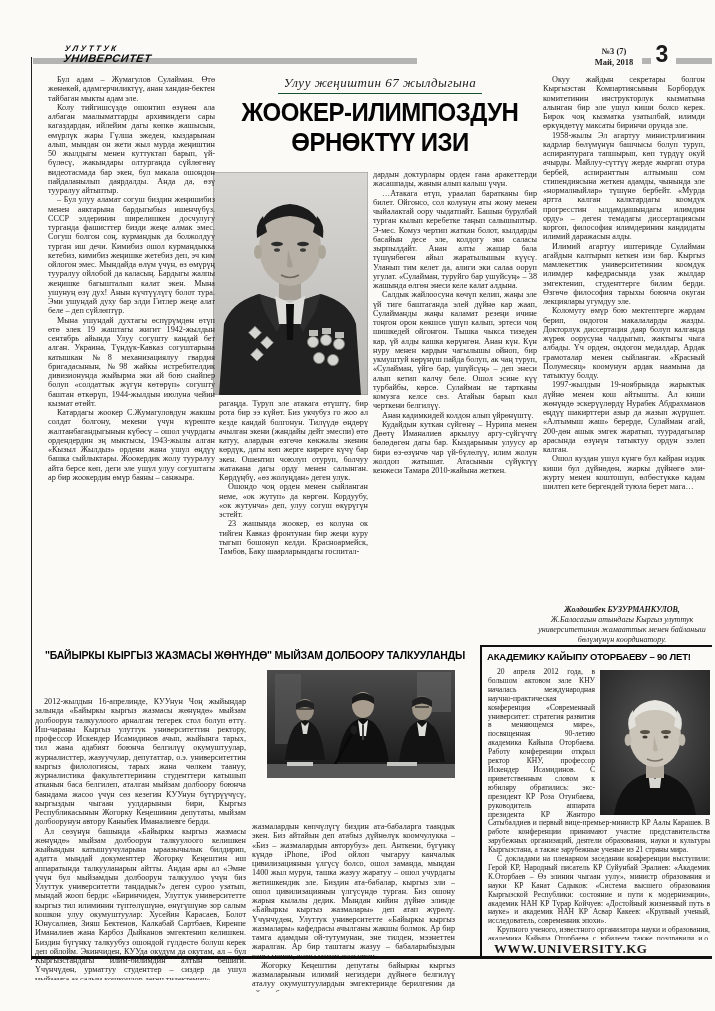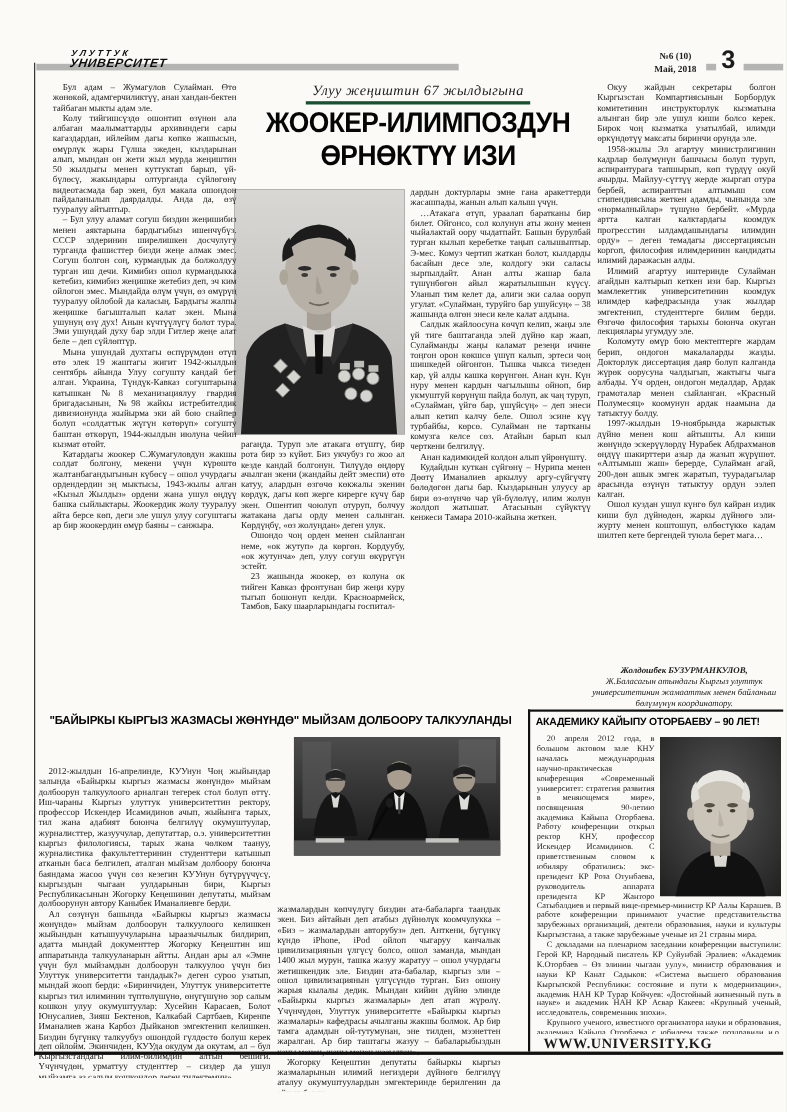--- a/index.html
+++ b/index.html
@@ -21,21 +21,21 @@
   .hbar.b3 { left:676px; width:36px; }
   .logo { position:absolute; left:64px; top:44px; transform:skewX(-8deg); color:#0c0c0c; text-align:left; }
   .logo-top { font-family:"Liberation Sans",sans-serif; font-style:italic; font-weight:900; font-size:8px; letter-spacing:2.5px; }
   .logo-bot { font-family:"Liberation Sans",sans-serif; font-style:italic; font-weight:900; font-size:11px; letter-spacing:.5px; margin-top:-1px; }
   .issue { position:absolute; left:582px; top:46px; width:64px; text-align:center; font-size:8.5px; line-height:10.5px; font-weight:bold; }
   .pagenum { position:absolute; left:650px; top:41px; width:24px; text-align:center;
              font-family:"Liberation Sans",sans-serif; font-weight:900; font-size:23px; }
   
   .kicker-wrap { position:absolute; left:243px; top:73px; width:274px; text-align:center; }
   .kicker { display:inline-block; font-style:italic; font-size:13px; letter-spacing:.5px;
-            border-bottom:3px solid #14532d; padding:0 6px 2px 6px; }
+            border-bottom:1px solid #14532d; padding:0 6px 2px 6px; }
   .m-title { position:absolute; left:218px; top:97px; width:324px; text-align:center;
              font-family:"Liberation Sans",sans-serif; font-weight:900; font-size:24px;
              line-height:28px; letter-spacing:-0.5px; color:#050505; transform:scaleY(1.08); transform-origin:top; }
   .photo1 { position:absolute; left:213px; top:172px; width:155px; height:223px; }
   .body { position:absolute; overflow:hidden; font-size:8.2px; line-height:9.25px; text-align:justify; }
   .body p { text-indent:9px; text-align:justify; }
   .cont p:first-child { text-indent:0; }
   .c1 { left:48px;  top:75px;  width:167px; height:562px; }
   .c2 { left:219px; top:399px; width:149px; height:238px; }
   .c3 { left:373px; top:170px; width:164px; height:467px; }
@@ -65,21 +65,21 @@
 
 <div class="page">
 
   <div class="rule-left-margin"></div>
   <div class="hbar b1"></div>
   <div class="logo">
     <div class="logo-top">УЛУТТУК</div>
     <div class="logo-bot">УНИВЕРСИТЕТ</div>
   </div>
   <div class="issue">
-    <div>№6 (10)</div>
+    <div>№3 (7)</div>
     <div>Май, 2018</div>
   </div>
   <div class="pagenum">3</div>
   <div class="hbar b2"></div>
   <div class="hbar b3"></div>
 
   <div class="kicker-wrap">
     <span class="kicker">Улуу жеңиштин 67 жылдыгына</span>
   </div>
   <div class="m-title">
@@ -139,21 +139,21 @@
       <p>– Бул улуу аламат согуш биздин жеңишибиз менен аяктарына бардыгыбыз ишенчүбүз. СССР элдеринин ширелишкен досчулугу турганда фашисттер бизди жеңе алмак эмес. Согуш болгон соң, курмандык да болжолдуу турган иш дечи. Кимибиз ошол курмандыкка кетебиз, кимибиз жеңишке жетебиз деп, эч ким ойлогон эмес. Мындайда өлүм үчүн, өз өмүрүң тууралуу ойлобой да каласың. Бардыгы жалпы жеңишке багышталып калат экен. Мына ушунуң өзү дух! Анын күчтүүлүгү болот тура. Эми ушундай духу бар элди Гитлер жеңе алат беле – деп сүйлөптүр.</p>
       <p>Мына ушундай духтагы өспүрүмдөн өтүп өтө элек 19 жаштагы жигит 1942-жылдын сентябрь айында Улуу согушту кандай бет алган. Украина, Түндүк-Кавказ согуштарына катышкан №8 механизациялуу гвардия бригадасынын, №98 жайкы истребителдик дивизионунда жыйырма эки ай бою снайпер болуп «солдаттык жүгүн көтөрүп» согушту баштан өткөрүп, 1944-жылдын июлуна чейин кызмат өтөйт.</p>
       <p>Катардагы жоокер С.Жумагуловдун жакшы солдат болгону, мекени үчүн күрөштө жалтанбагандыгынын күбөсү – ошол учурдагы ордендердин эң мыктысы, 1943-жылы алган «Кызыл Жылдыз» ордени жана ушул өңдүү башка сыйлыктары. Жоокердик жолу тууралуу айта берсе көп, деги эле ушул улуу согуштагы ар бир жоокердин өмүр баяны – санжыра.</p>
     </div>
   <div class="body c2 cont">
       <p>рагаңда. Туруп эле атакага өтүштү, бир рота бир ээ күйөт. Биз укчубуз го жоо ал кезде кандай болгонун. Тилүүдө өңдөрү ачылган экени (жандайы дейт эмеспи) өтө катуу, алардын өзгөчө көкжалы экенин көрдүк, дагы көп жерге кирерге күчү бар экен. Ошентип чоюлуп отуруп, болчуу жатакана дагы орду менен салынган. Көрдүңбү, «өз жолуңдан» деген улук.</p>
       <p>Ошондо чоң орден менен сыйланган неме, «ок жутуп» да көргөн. Кордуубу, «ок жутунча» деп, улуу согуш өкүрүгүн эстейт.</p>
       <p>23 жашында жоокер, өз колуна ок тийген Кавказ фронтунан бир жеңи куру тыгып бошонуп келди. Красноармейск, Тамбов, Баку шаарларындагы госпитал-</p>
     </div>
   <div class="body c3 cont">
-      <p>дардын доктурлары эмне гана аракеттерди жасашпады, жанын алып калыш үчүн.</p>
+      <p>дардын доктурлары орден гана аракеттерди жасашпады, жанын алып калыш үчүн.</p>
       <p>…Атакага өтүп, ураалап баратканы бир билет. Ойгонсо, сол колунун аты жону менен чыйалактай оору чыдатпайт. Башын бурулбай турган кылып керебетке таңып салышыптыр. Э-мес. Комуз чертип жаткан болот, кылдарды басайын десе эле, колдогу эки саласы зырпылдайт. Анан алты жашар бала түшүнбөгөн айыл жаратылышын күүсү. Уланып тим келет да, алиги эки салаа ооруп угулат. «Сулайман, туруйго бар ушуйсуң» – 38 жашында өлгөн энеси келе калат алдына.</p>
       <p>Салдык жайлоосуна көчүп келип, жаңы эле үй тиге баштаганда элей дүйнө кар жаап, Сулайманды жаңы каламат резеңи ичине тоңгон орон көкшсө үшүп калып, эртеси чоң шишкедей ойгонгон. Тышка чыкса тизеден кар, үй алды кашка көрүнгөн. Анан күн. Күн нуру менен кардын чагылышы ойноп, бир укмуштуй көрүнүш пайда болуп, ак чаң туруп, «Сулайман, үйгө бар, үшүйсүң» – деп энеси алып кетип калчу беле. Ошол эсине күү турбайбы, көрсө. Сулайман не тартканы комузга келсе сөз. Атайын барып кыл черткени белгилүү.</p>
       <p>Анан кадимкидей колдон алып үйрөнүштү.</p>
       <p>Кудайдын куткан сүйгөнү – Нурипа менен Дөөтү Иманалиев аркылуу аргу-сүйгүчтү бөлөдөгөн дагы бар. Кыздарынын улуусу ар бири өз-өзүнчө чар үй-бүлөлүү, илим жолун жолдоп жатышат. Атасынын сүйүктүү кенжеси Тамара 2010-жайына жеткен.</p>
     </div>
   <div class="body c4">
       <p>Окуу жайдын секретары болгон Кыргызстан Компартиясынын Борбордук комитетинин инструкторлук кызматына алынган бир эле ушул киши болсо керек. Бирок чоң кызматка узатылбай, илимди өркүндөтүү максаты биринчи орунда эле.</p>
       <p>1958-жылы Эл агартуу министрлигинин кадрлар бөлүмүнүн башчысы болуп туруп, аспирантурага тапшырып, көп түрдүү окуй ачырды. Майлуу-сүттүү жерде жыргап отура бербей, аспиранттын алтымыш сом стипендиясына жеткен адамды, чынында эле «нормалныйлар» түшүнө бербейт. «Мурда артта калган калктардагы коомдук прогресстин ылдамдашындагы илимдин орду» – деген темадагы диссертациясын коргоп, философия илимдеринин кандидаты илимий даражасын алды.</p>
       <p>Илимий агартуу иштеринде Сулайман агайдын калтырып кеткен изи бар. Кыргыз мамлекеттик университетинин коомдук илимдер кафедрасында узак жылдар эмгектенип, студенттерге билим берди. Өзгөчө философия тарыхы боюнча окуган лекциялары угумдуу эле.</p>
       <p>Коломуту өмүр бою мектептерге жардам берип, ондогон макалаларды жазды. Докторлук диссертация даяр болуп калганда жүрөк оорусуна чалдыгып, жактыгы чыга албады. Үч орден, ондогон медалдар, Ардак грамоталар менен сыйланган. «Красный Полумесяц» коомунун ардак наамына да татыктуу болду.</p>

